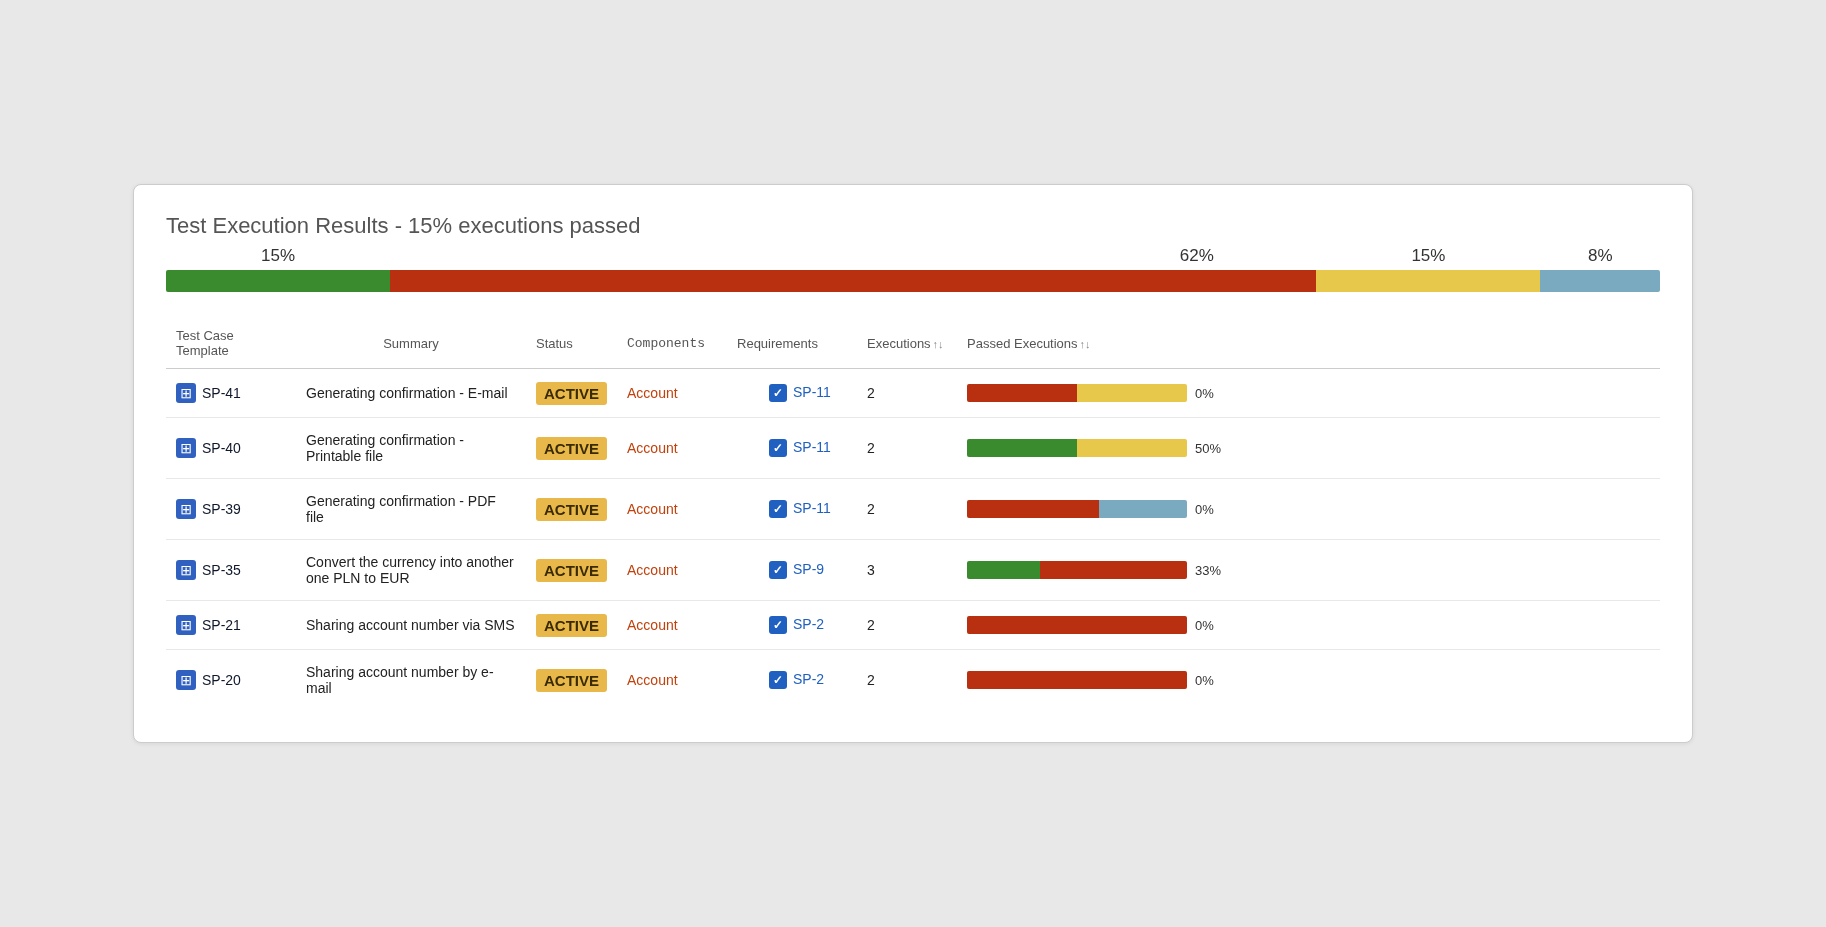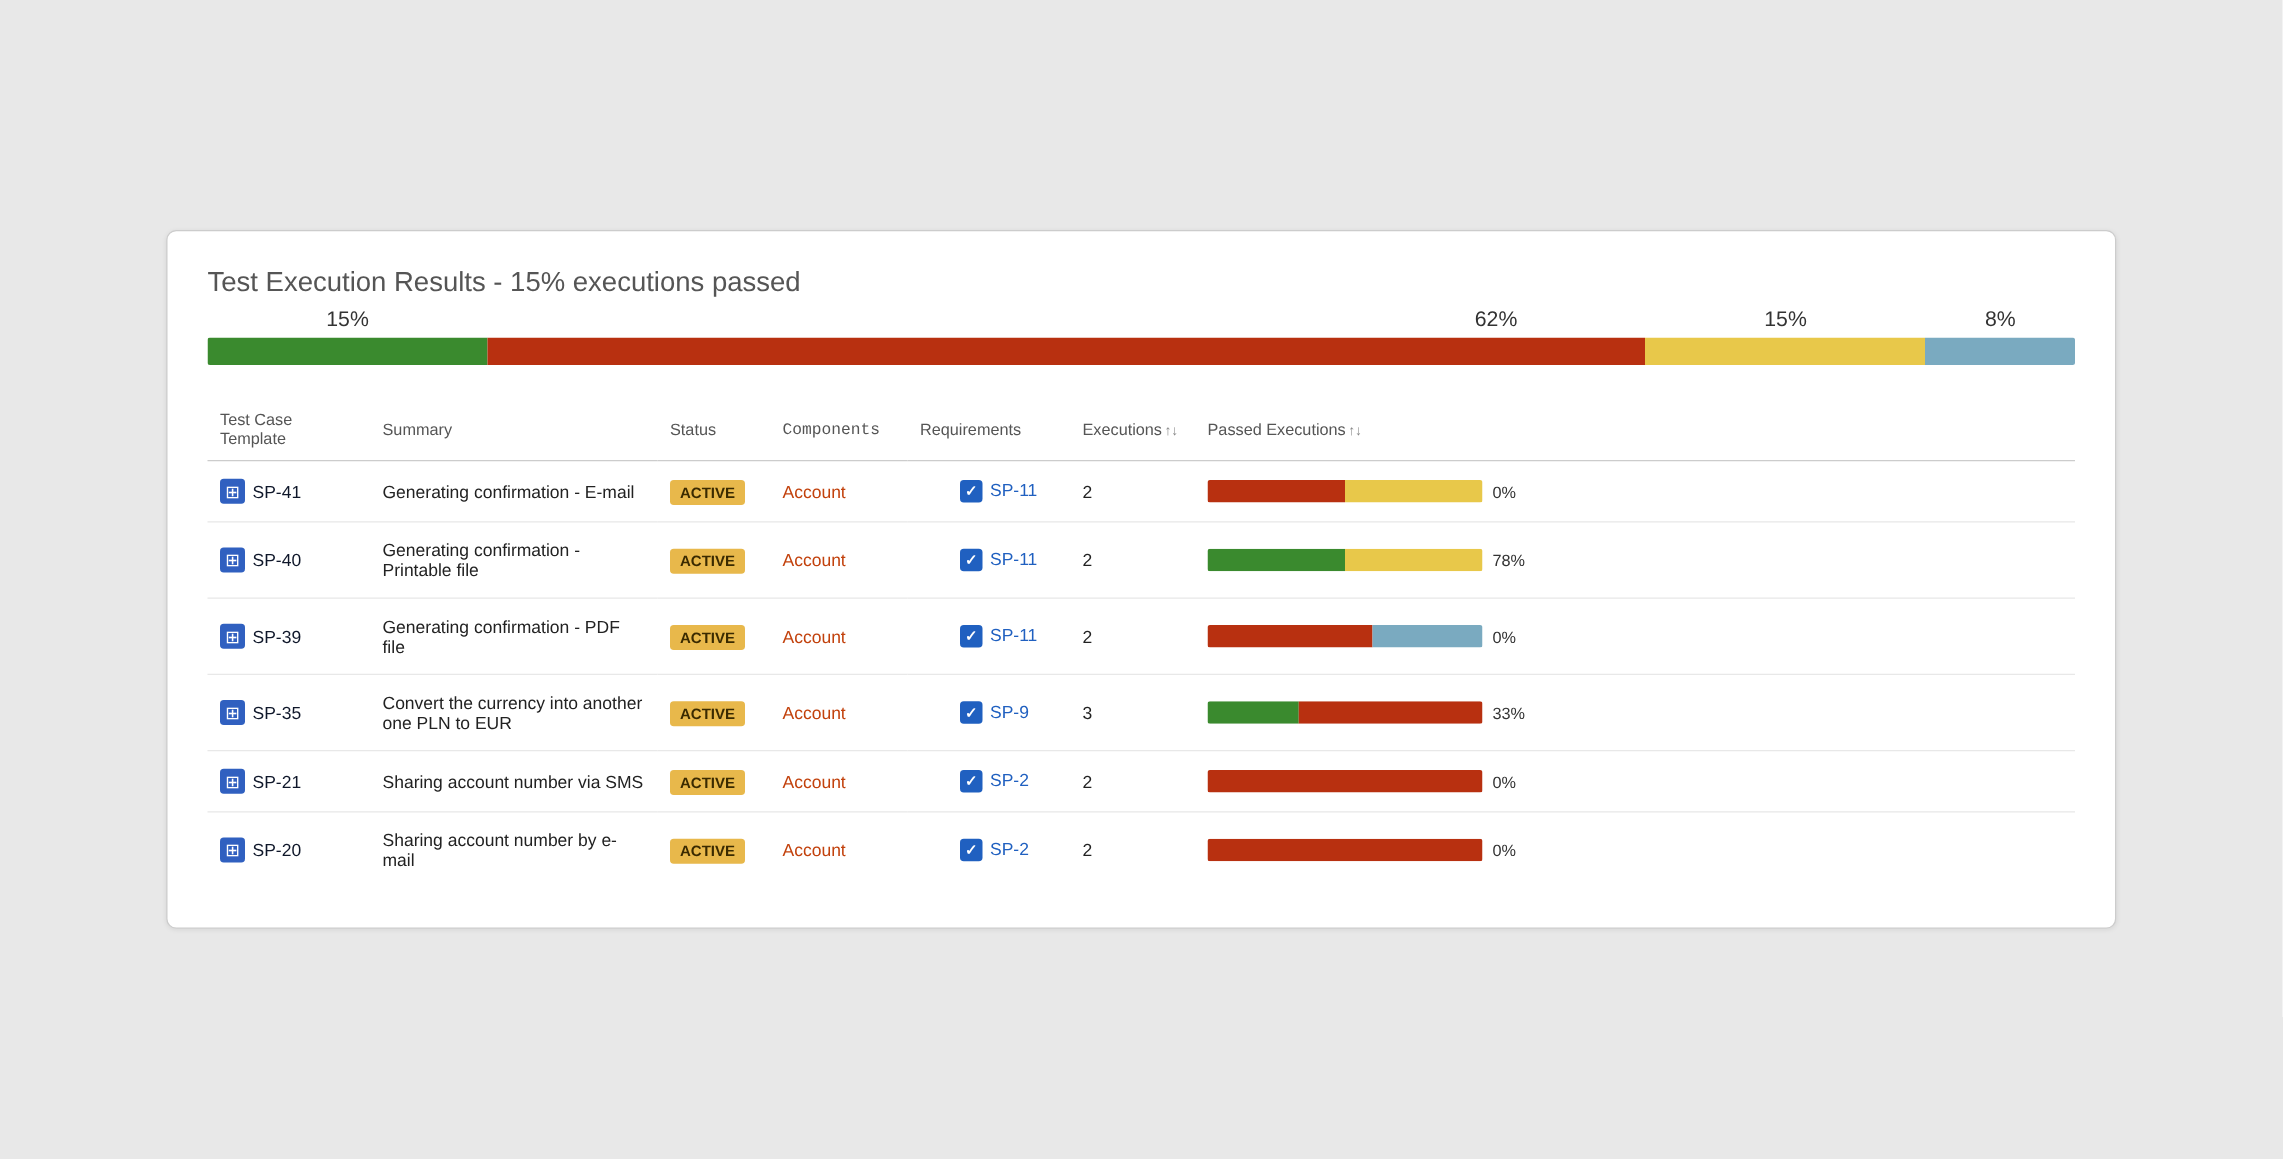--- a/index.html
+++ b/index.html
@@ -107,21 +107,21 @@
       color: #fff;
       font-size: 14px;
       position: absolute;
       top: 50%;
       left: 50%;
       transform: translate(-50%, -50%);
     }
     .status-badge {
       background: #e8b84b;
       color: #3a2a00;
-      font-size: 12px;
+      font-size: 15px;
       font-weight: 700;
       padding: 3px 8px;
       border-radius: 3px;
       white-space: nowrap;
       margin-top: 15px;
     }
     .component-link {
       color: #c2410c;
       text-decoration: none;
     }
@@ -164,21 +164,21 @@
       color: #333;
       margin-left: 8px;
       min-width: 34px;
     }
     .sort-arrows { font-size: 11px; color: #888; margin-left: 2px; }
     .passed-cell {
       display: flex;
       align-items: center;
     }
     th.col-tc   { width: 130px; }
-    th.col-sum  { width: 230px; }
+    th.col-sum  { width: 230px; text-align: center; }
     th.col-stat { width: 90px; }
     th.col-comp { width: 110px; font-family: Liberation Mono, monospace; }
     th.col-req  { width: 130px; }
     th.col-exec { width: 100px; }
     th.col-pass { width: auto; }
   </style>
 </head>
 <body>
 
 <div class="card">
@@ -258,21 +258,21 @@
               <a class="req-link" href="#">SP-11</a>
             </div>
           </td>
           <td>2</td>
           <td>
             <div class="passed-cell">
               <div class="exec-bar">
                 <div class="progress-segment" style="width:50%;background:#3a8a2e;"></div>
                 <div class="progress-segment" style="width:50%;background:#e8c84a;"></div>
               </div>
-              <span class="exec-pct">78%</span>
+              <span class="exec-pct">50%</span>
             </div>
           </td>
         </tr>
         <tr>
           <td>
             <a class="tc-link" href="#">
               <span class="tc-icon"></span>
               <span>SP-39</span>
             </a>
           </td>

